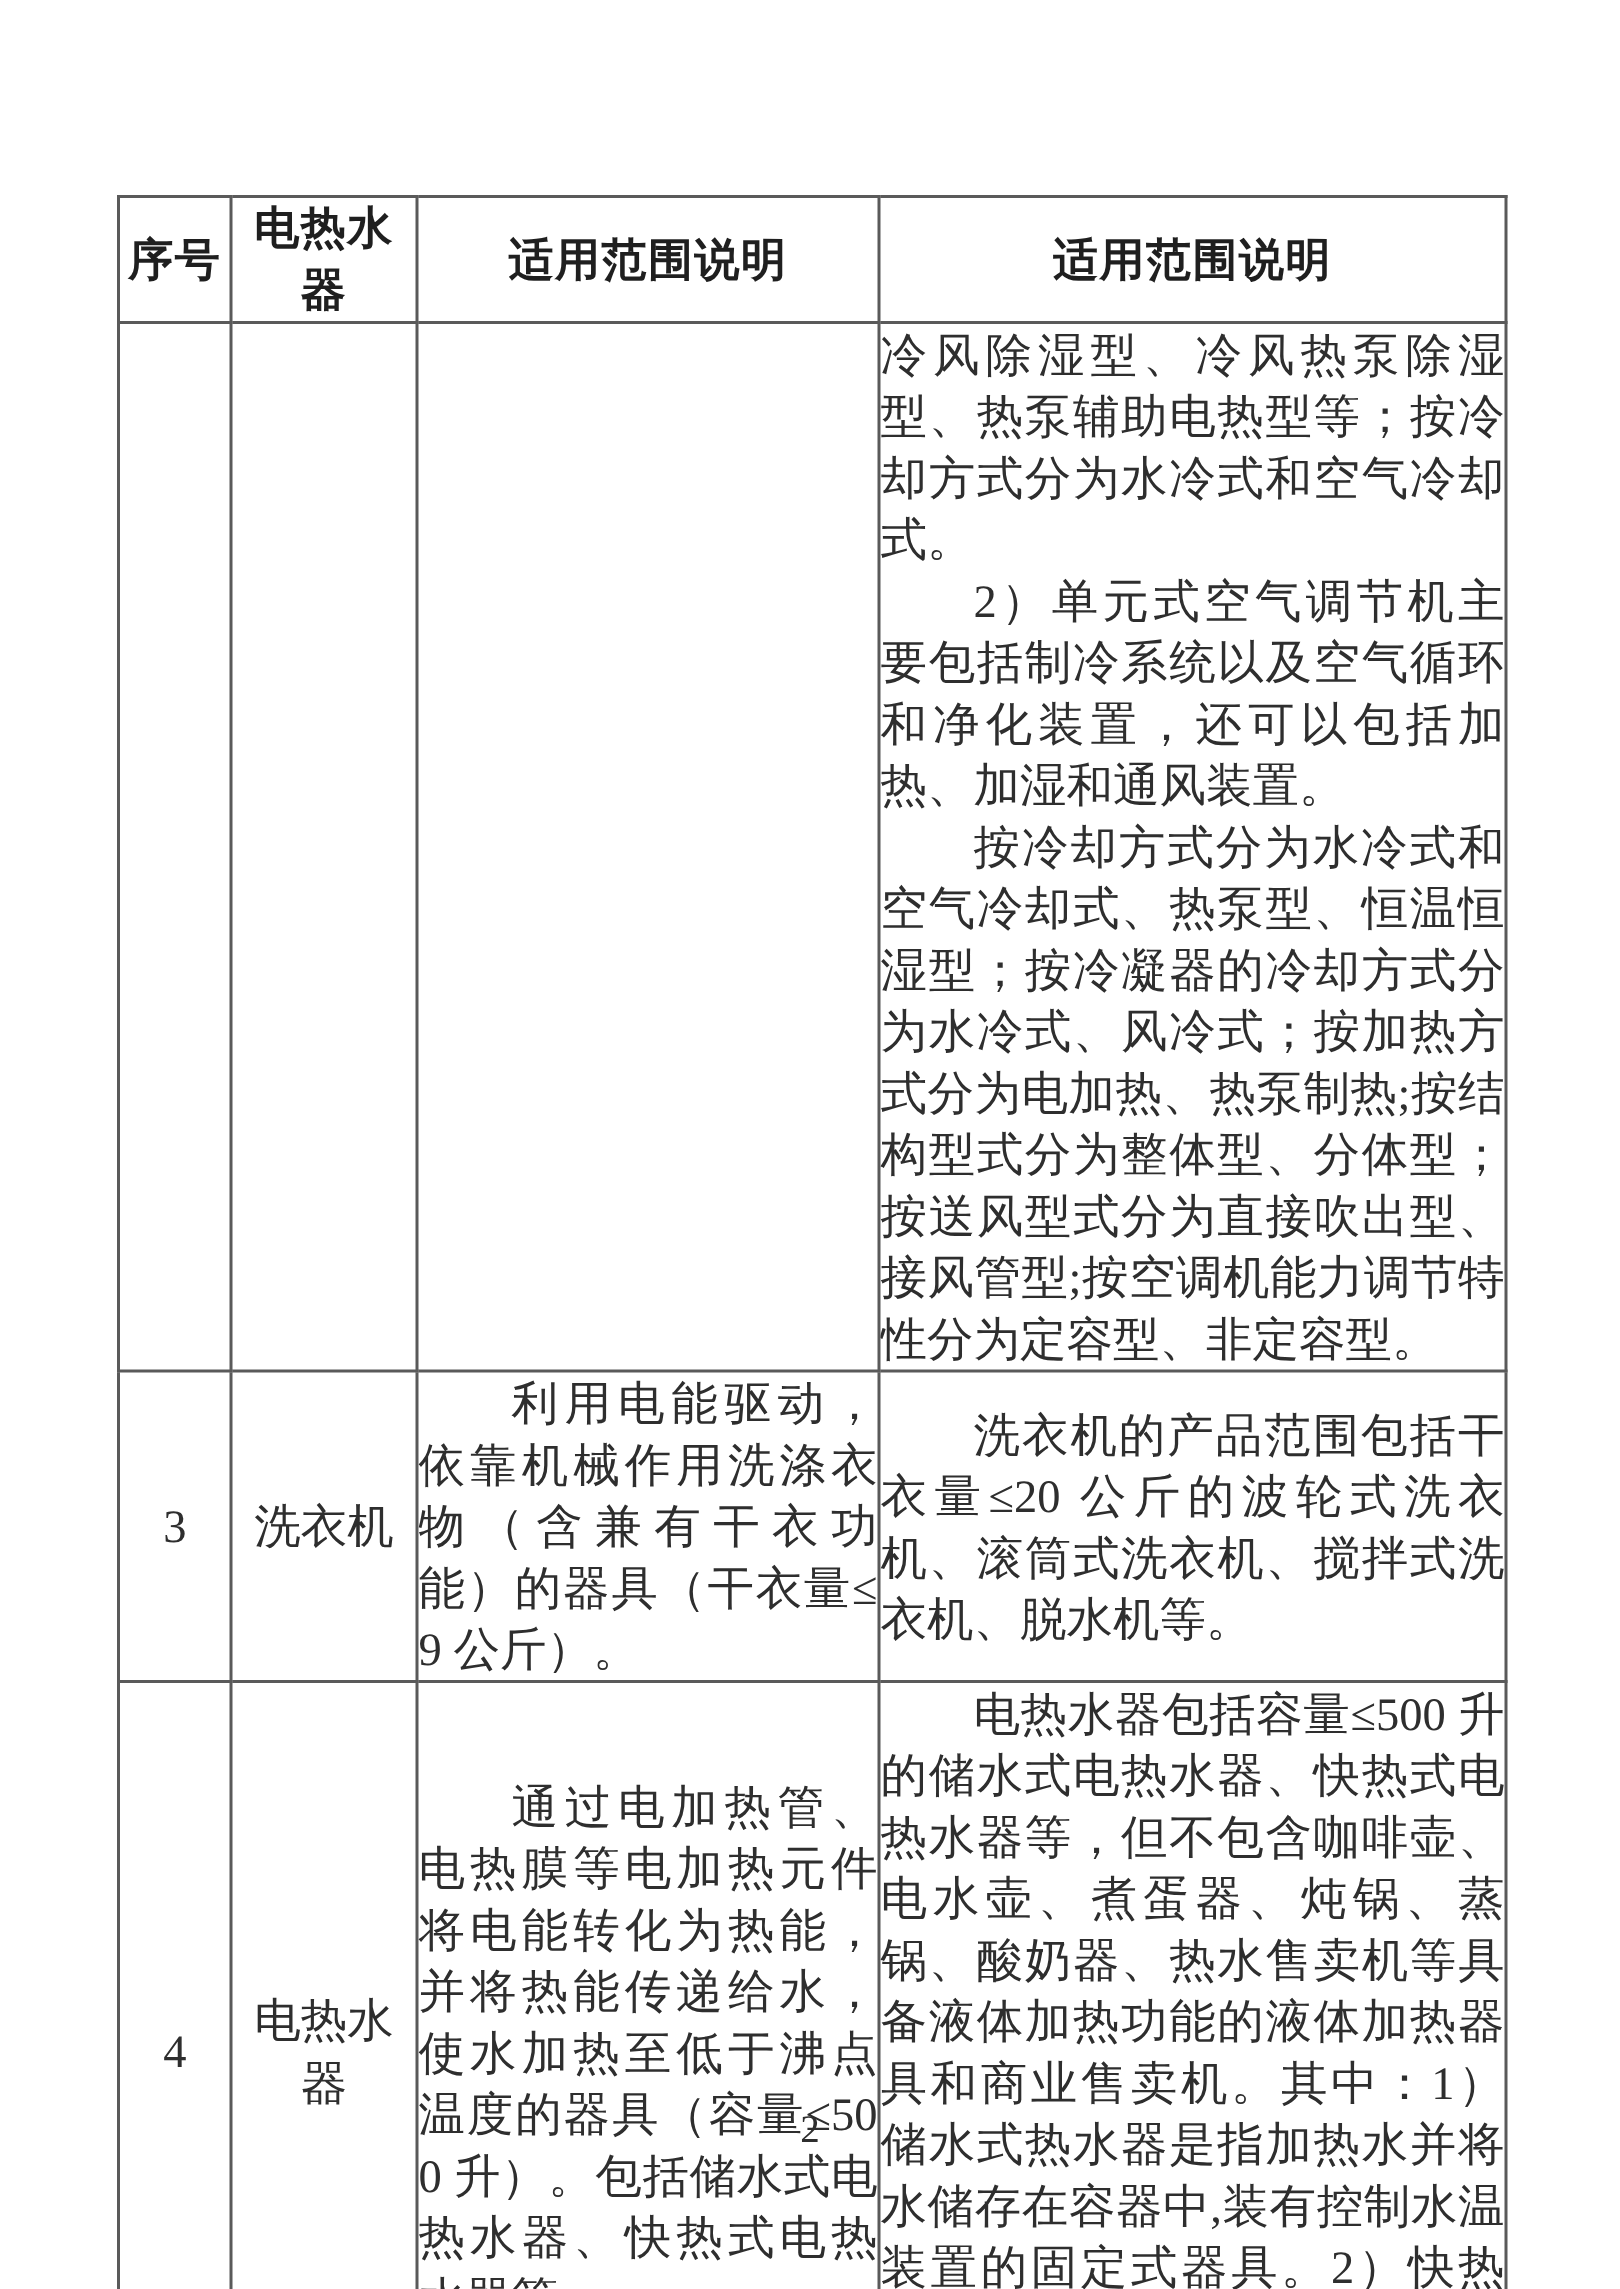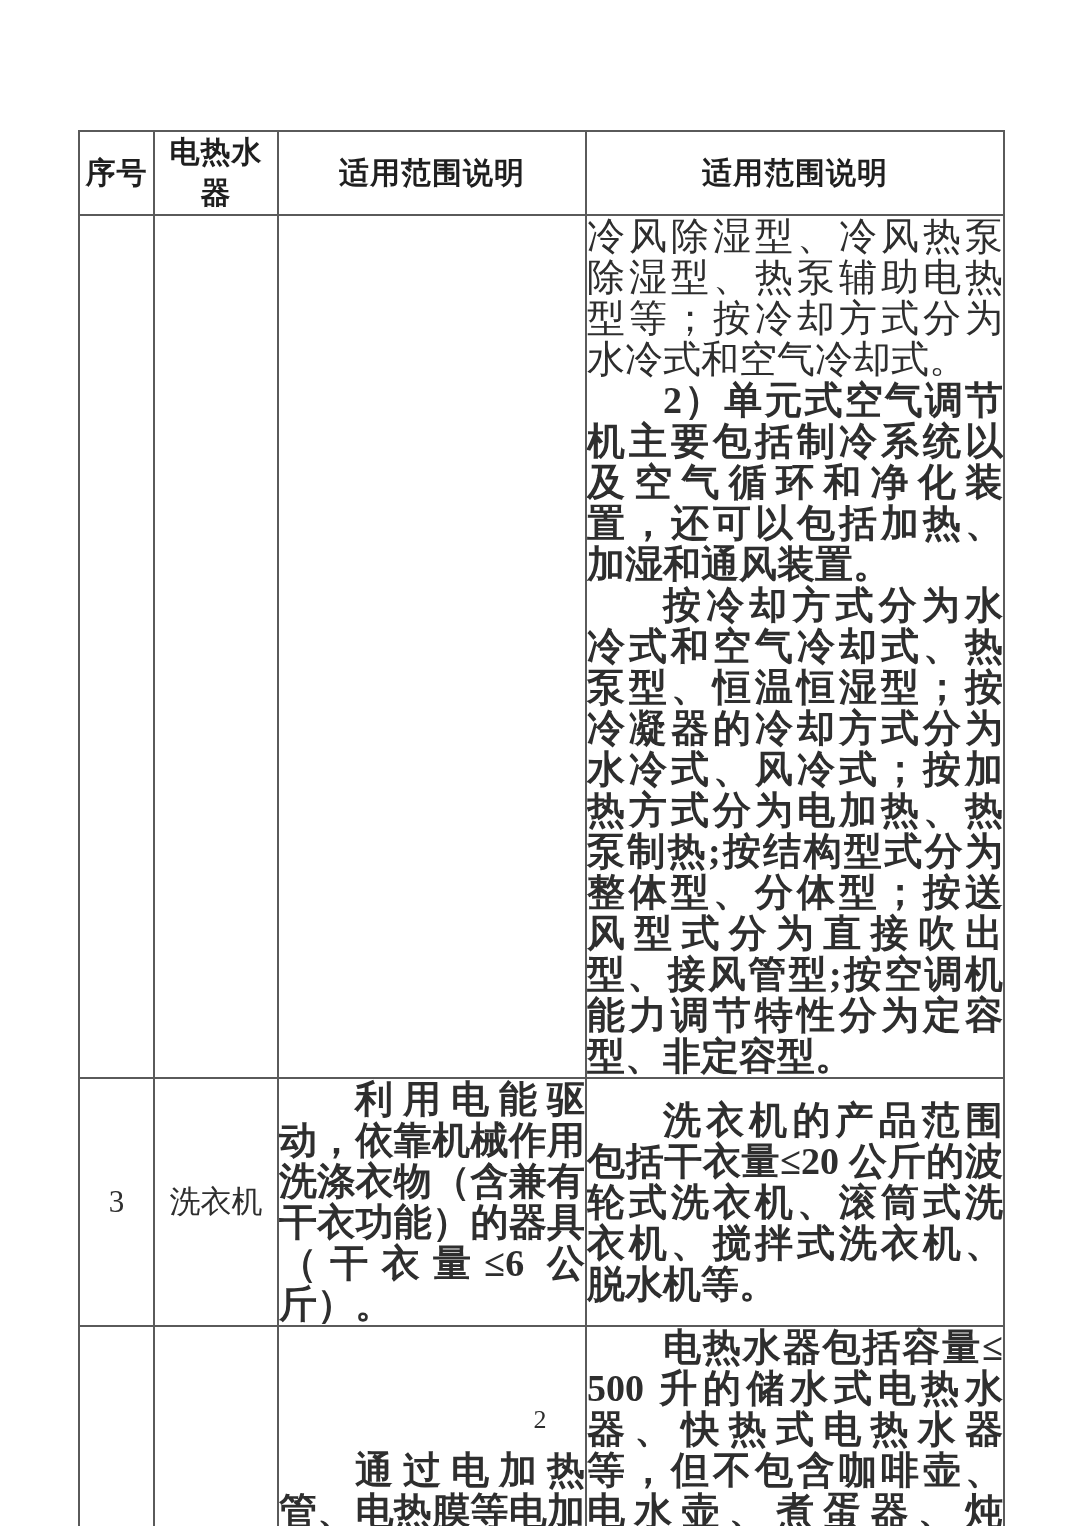--- a/index.html
+++ b/index.html
@@ -51,32 +51,32 @@
   }
   td.index-cell,
   td.name-cell {
     text-align: center;
     font-size: 31px;
     color: #2e2e2e;
   }
   td.def-cell,
   td.scope-cell {
     padding: 2px 9px;
-    font-size: 38px;
+    font-size: 31px;
   }
   td.def-cell .para,
   td.scope-cell .para {
     margin: 0;
     line-height: 41px;
     text-align: justify;
     text-justify: inter-character;
     word-break: break-all;
     color: #2e2e2e;
   }
-  .para.indent { text-indent: 2em; font-weight: bold; }
+  .para.indent { text-indent: 2em; }
 
   .page-number {
     position: absolute;
     left: 0;
     top: 1405px;
     width: 100%;
     text-align: center;
     font-size: 26px;
     color: #2e2e2e;
   }
@@ -109,21 +109,21 @@
             <p class="para">冷风除湿型、冷风热泵除湿型、热泵辅助电热型等；按冷却方式分为水冷式和空气冷却式。</p>
             <p class="para indent">2）单元式空气调节机主要包括制冷系统以及空气循环和净化装置，还可以包括加热、加湿和通风装置。</p>
             <p class="para indent">按冷却方式分为水冷式和空气冷却式、热泵型、恒温恒湿型；按冷凝器的冷却方式分为水冷式、风冷式；按加热方式分为电加热、热泵制热;按结构型式分为整体型、分体型；按送风型式分为直接吹出型、接风管型;按空调机能力调节特性分为定容型、非定容型。</p>
           </td>
       </tr>
 
       <tr class="row-3">
         <td class="index-cell">3</td>
         <td class="name-cell">洗衣机</td>
         <td class="def-cell">
-            <p class="para indent">利用电能驱动，依靠机械作用洗涤衣物（含兼有干衣功能）的器具（干衣量≤6 公斤）。</p>
+            <p class="para indent">利用电能驱动，依靠机械作用洗涤衣物（含兼有干衣功能）的器具（干衣量≤9 公斤）。</p>
           </td>
         <td class="scope-cell">
             <p class="para indent">洗衣机的产品范围包括干衣量≤20 公斤的波轮式洗衣机、滚筒式洗衣机、搅拌式洗衣机、脱水机等。</p>
           </td>
       </tr>
 
       <tr class="row-4">
         <td class="index-cell">4</td>
         <td class="name-cell">电热水器</td>
         <td class="def-cell">

